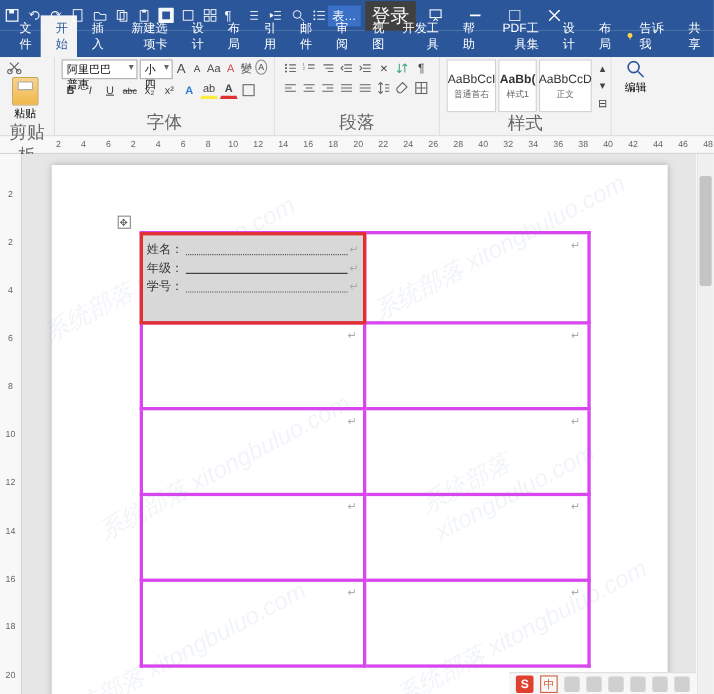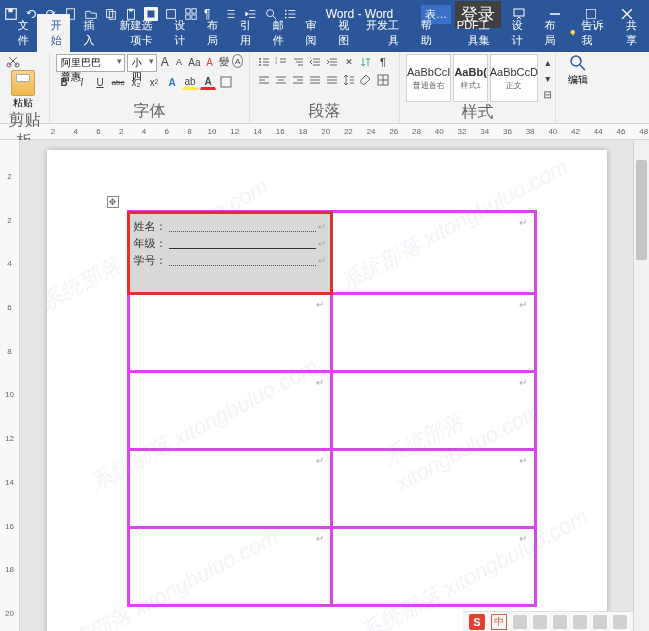--- a/index.html
+++ b/index.html
@@ -171,21 +171,20 @@
       </span>
     <span class="icon">
         <svg viewBox="0 0 16 16">
           <path d="M5 4h8M5 8h8M5 12h8" stroke="#fff"></path>
           <circle cx="2" cy="4" r="1" fill="#fff"></circle>
           <circle cx="2" cy="8" r="1" fill="#fff"></circle>
           <circle cx="2" cy="12" r="1" fill="#fff"></circle>
         </svg>
       </span>
   </div>
-  <div class="title-center">Word - Word</div>
   <span class="highlight">表…</span>
   <span class="login-btn">登录</span>
   <div class="title-right">
     <div class="title-btn">
         <svg width="12" height="12" viewBox="0 0 12 12">
           <rect x="1" y="1" width="10" height="7" fill="none" stroke="#fff"></rect>
           <path d="M4 11l2-2 2 2" stroke="#fff" fill="none"></path>
         </svg>
       </div>
     <div class="title-btn">

